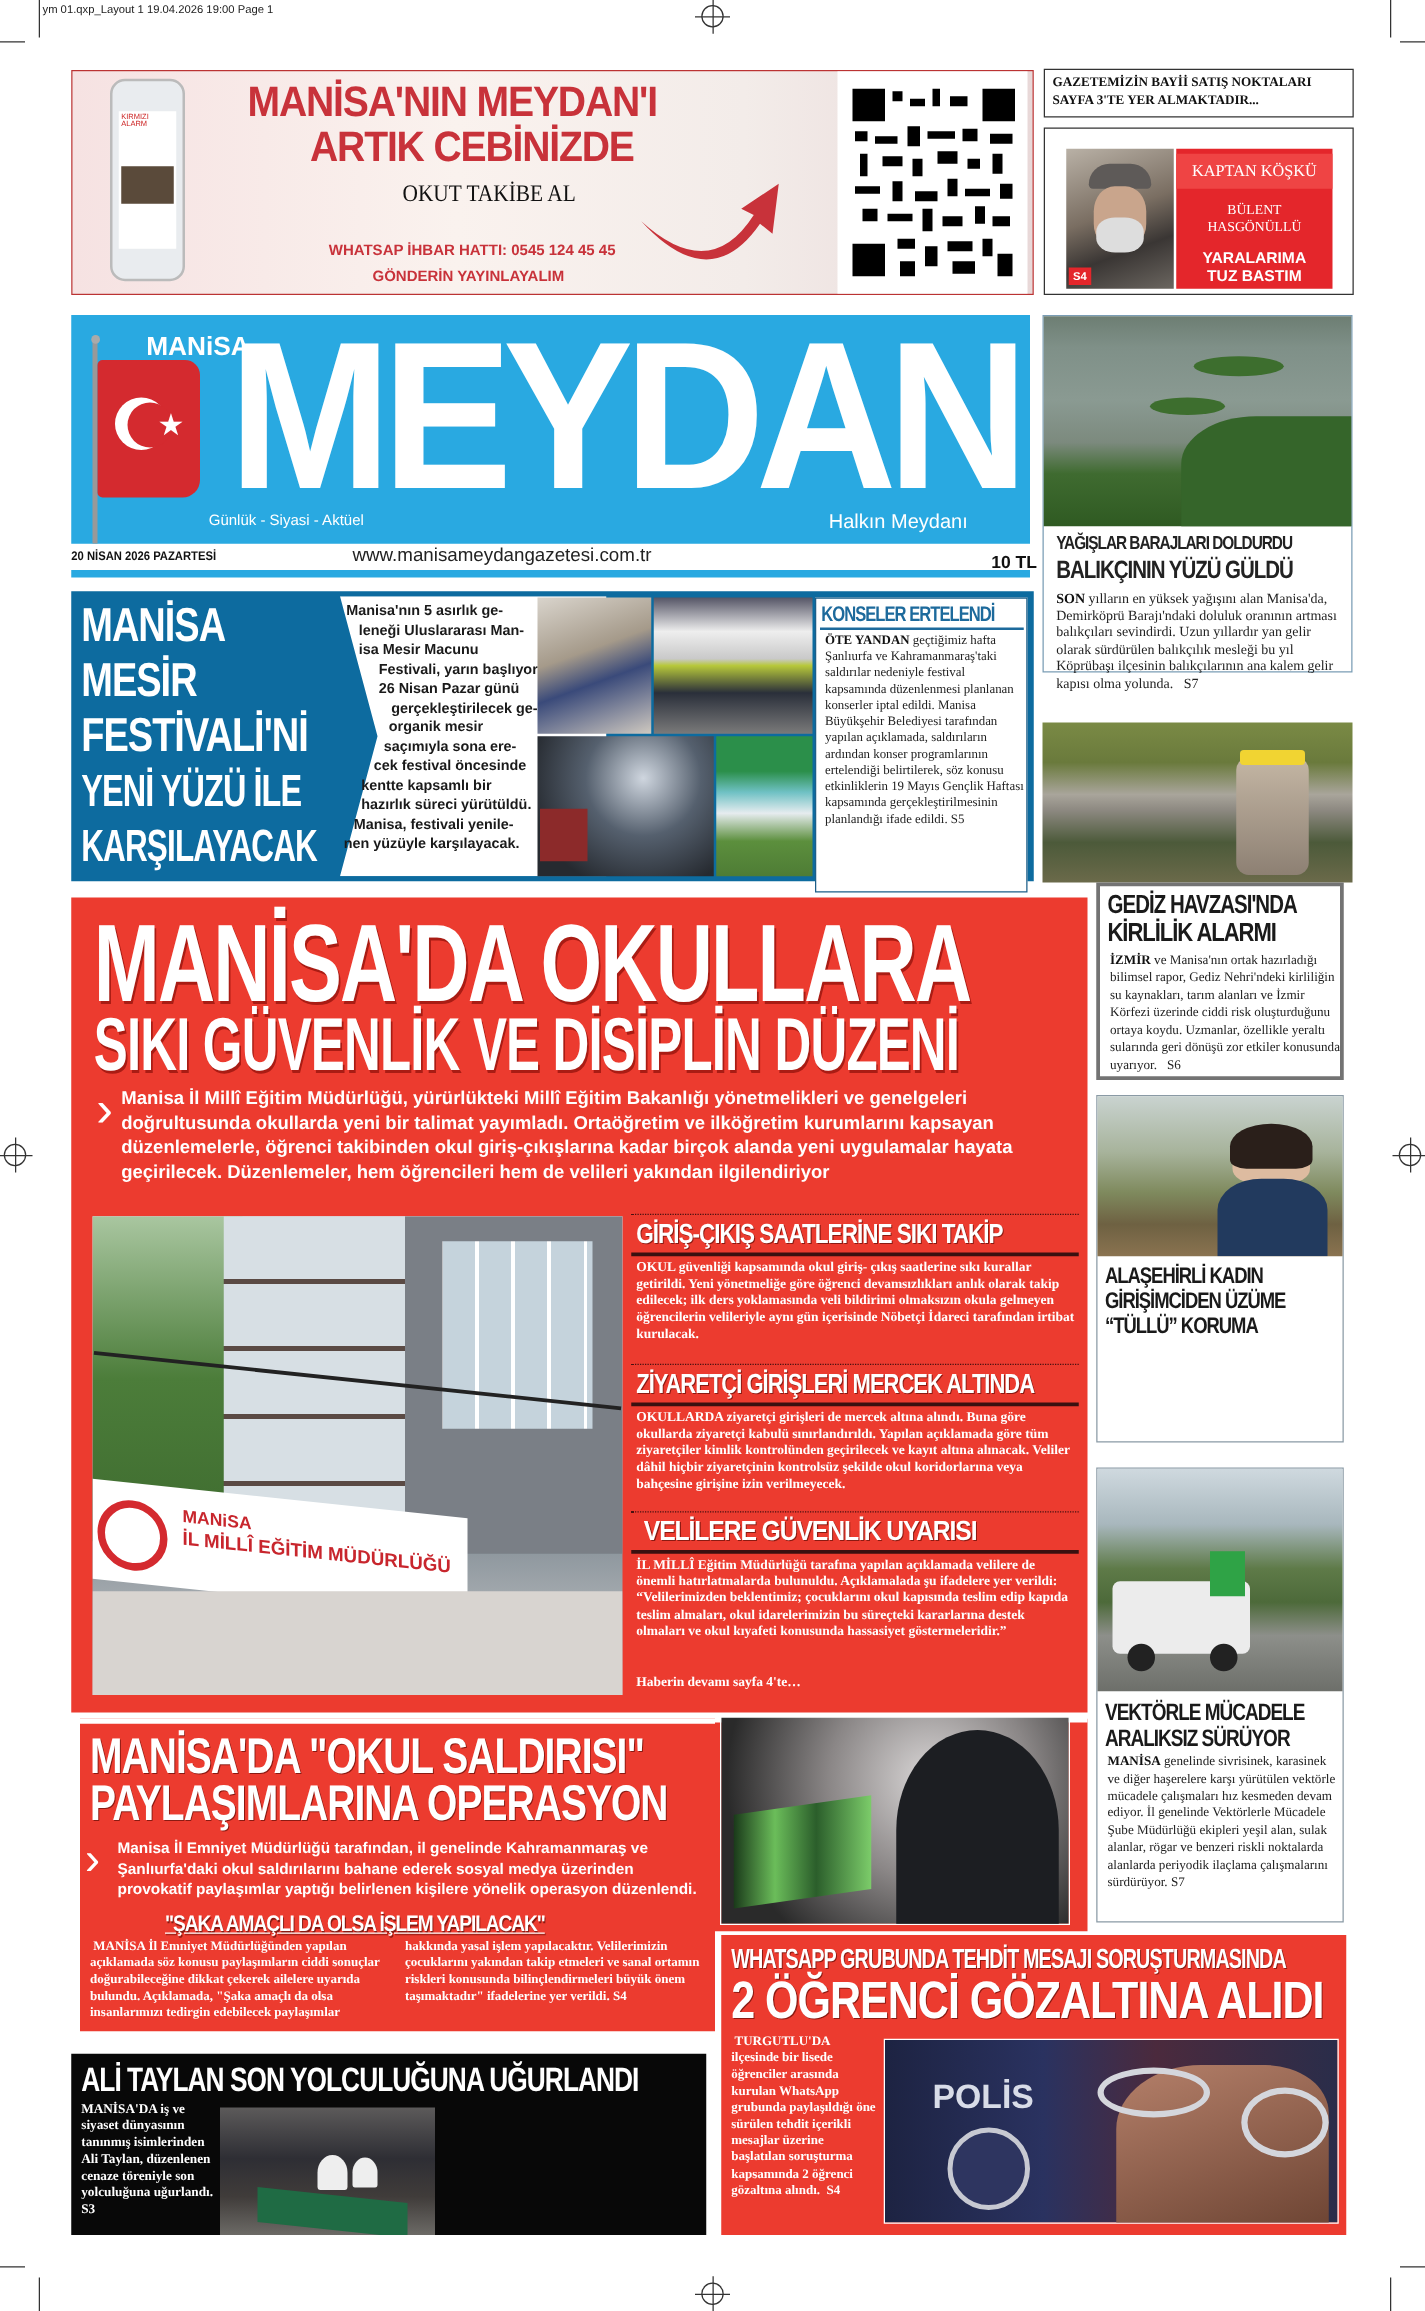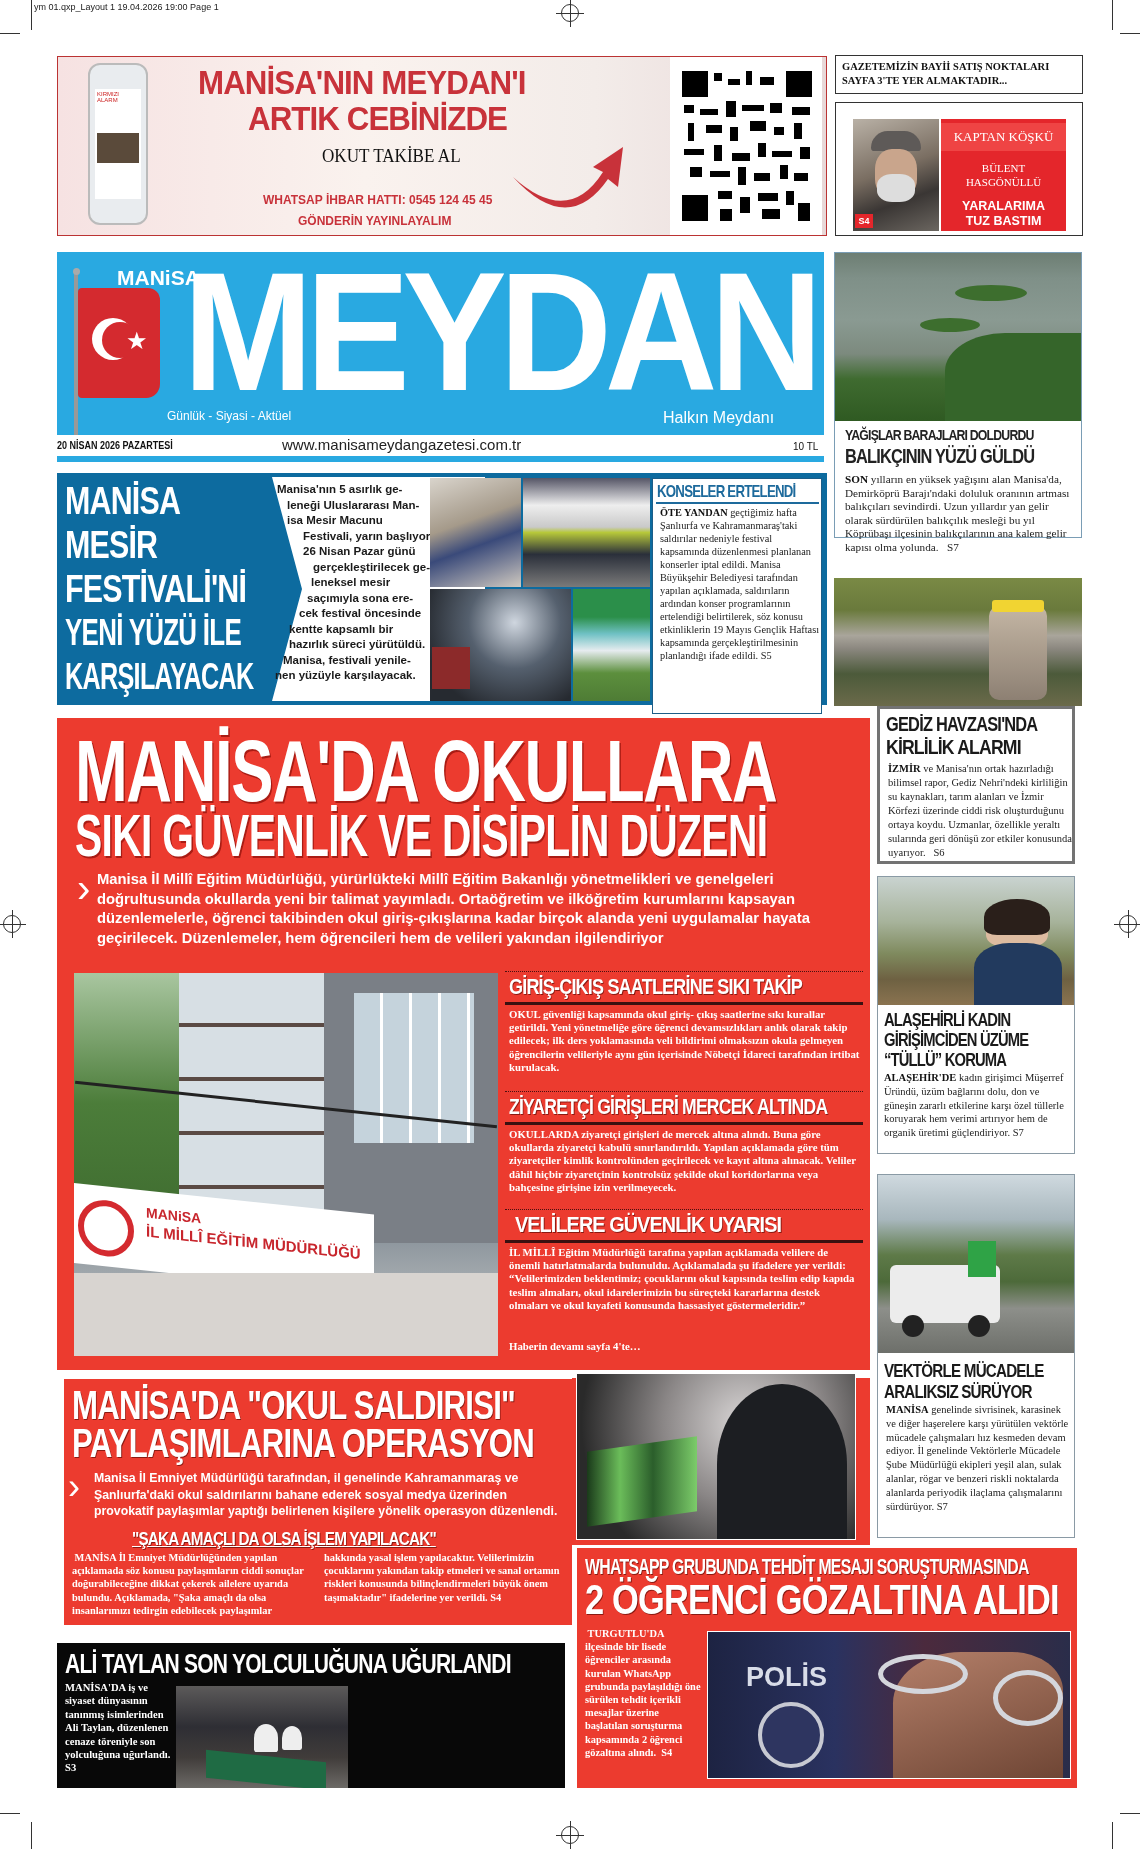--- a/index.html
+++ b/index.html
@@ -122,21 +122,21 @@
     <div class="abs" style="left:24px;top:34px;width:36px;height:36px;border-radius:50%;background:#d42a2f"></div>
     <div class="abs" style="left:48px;top:41px;color:#fff;font-size:24px;line-height:24px">★</div>
   </div>
   <div class="abs sans" style="left:60px;top:14px;font-size:21px;font-weight:bold;color:#fff">MANiSA</div>
   <div class="abs cond" style="left:126px;top:-4px;font-size:168px;line-height:168px;color:#fff;letter-spacing:-8px;transform:scaleX(.93)">MEYDAN</div>
   <div class="abs sans" style="left:110px;top:157px;font-size:12px;color:#fff">Günlük - Siyasi - Aktüel</div>
   <div class="abs sans" style="left:606px;top:157px;font-size:16px;color:#fff">Halkın Meydanı</div>
 </div>
 <div class="abs sans" style="left:57px;top:440px;font-size:10px;font-weight:bold;transform:scaleX(.9);transform-origin:left">20 NİSAN 2026 PAZARTESİ</div>
 <div class="abs sans" style="left:282px;top:436px;font-size:15px;color:#222">www.manisameydangazetesi.com.tr</div>
-<div class="abs sans" style="left:793px;top:441px;font-size:10px;font-weight:normal">10 TL</div>
+<div class="abs sans" style="left:793px;top:441px;font-size:14px;font-weight:bold">10 TL</div>
 <div class="abs" style="left:57px;top:456px;width:767px;height:6px;background:#29a9e1"></div>
 
 <div class="abs" style="left:834px;top:252px;width:248px;height:286px;border:1px solid #7a9db5">
   <div class="abs photo" style="left:0;top:0;width:246px;height:168px;background:linear-gradient(180deg,#6d7e73 0%,#7f9088 15%,#8a9a92 40%,#7c8a7e 60%,#3f6b30 75%,#2f5a22)">
     <div class="abs" style="left:120px;top:32px;width:72px;height:16px;border-radius:50%;background:#3d6e2e"></div>
     <div class="abs" style="left:85px;top:65px;width:60px;height:14px;border-radius:50%;background:#3d6e2e"></div>
     <div class="abs" style="left:110px;top:80px;width:150px;height:95px;border-radius:40% 0 0 0;background:#35652a"></div>
   </div>
   <div class="abs cond" style="left:10px;top:173px;font-size:15px;color:#222;transform:scaleX(.82)">YAĞIŞLAR BARAJLARI DOLDURDU</div>
   <div class="abs cond" style="left:10px;top:192px;font-size:20px;color:#222;transform:scaleX(.82)">BALIKÇININ YÜZÜ GÜLDÜ</div>
@@ -154,21 +154,21 @@
   <svg class="abs" style="left:215px;top:4px" width="215" height="224">
       <polygon points="0,0 213,0 213,224 0,224 30,112" fill="#fff"></polygon>
     </svg>
   <div class="abs sans" style="left:218px;top:9px;width:210px;font-size:11.5px;font-weight:bold;line-height:15.5px;color:#1a1a1a;text-align:right">
     <div style="text-align:left;padding-left:2px">Manisa'nın 5 asırlık ge-</div>
     <div style="text-align:left;padding-left:12px">leneği Uluslararası Man-</div>
     <div style="text-align:left;padding-left:12px">isa Mesir Macunu</div>
     <div style="text-align:left;padding-left:28px">Festivali, yarın başlıyor.</div>
     <div style="text-align:left;padding-left:28px">26 Nisan Pazar günü</div>
     <div style="text-align:left;padding-left:38px">gerçekleştirilecek ge-</div>
-    <div style="text-align:left;padding-left:36px">leneksel mesir</div>
+    <div style="text-align:left;padding-left:36px">organik mesir</div>
     <div style="text-align:left;padding-left:32px">saçımıyla sona ere-</div>
     <div style="text-align:left;padding-left:24px">cek festival öncesinde</div>
     <div style="text-align:left;padding-left:14px">kentte kapsamlı bir</div>
     <div style="text-align:left;padding-left:14px">hazırlık süreci yürütüldü.</div>
     <div style="text-align:left;padding-left:8px">Manisa, festivali yenile-</div>
     <div style="text-align:left;padding-left:0">nen yüzüyle karşılayacak.</div>
   </div>
 
   <div class="abs photo" style="left:373px;top:5px;width:91px;height:109px;background:linear-gradient(160deg,#d9d4cc,#a59a8a 40%,#3a4a7a 60%,#cfc9c0)"></div>
   <div class="abs photo" style="left:466px;top:5px;width:127px;height:109px;background:linear-gradient(180deg,#556 0%,#eee 25%,#c9c9c9 45%,#b7c83a 50%,#2a2f3a 70%,#7a7a7a)"></div>
@@ -232,21 +232,20 @@
 
 <div class="abs" style="left:877px;top:876px;width:198px;height:278px;border:1px solid #8a9aa5">
   <div class="abs photo" style="left:0;top:0;width:196px;height:128px;background:linear-gradient(180deg,#c9d3d0 0%,#a7b39b 35%,#7f8a5e 60%,#6e6142 80%,#8a7350)">
     <div class="abs" style="left:108px;top:30px;width:62px;height:40px;border-radius:45% 45% 30% 30%;background:#ddbba0"></div>
     <div class="abs" style="left:106px;top:22px;width:66px;height:36px;border-radius:50% 50% 20% 20%;background:#2a1f1a"></div>
     <div class="abs" style="left:96px;top:66px;width:88px;height:62px;border-radius:40% 40% 0 0;background:#223a5e"></div>
   </div>
   <div class="abs cond" style="left:6px;top:133px;font-size:18px;color:#1a1a1a;transform:scaleX(.82)">ALAŞEHİRLİ KADIN</div>
   <div class="abs cond" style="left:6px;top:153px;font-size:18px;color:#1a1a1a;transform:scaleX(.82)">GİRİŞİMCİDEN ÜZÜME</div>
   <div class="abs cond" style="left:6px;top:173px;font-size:18px;color:#1a1a1a;transform:scaleX(.82)">“TÜLLÜ” KORUMA</div>
-  <div class="abs body-serif" style="left:6px;top:194px;width:188px;font-size:10.5px;line-height:13.8px"><b>ALAŞEHİR'DE</b><span> kadın girişimci Müşerref Üründü, üzüm bağlarını dolu, don ve güneşin zararlı etkilerine karşı özel tüllerle koruyarak hem verimi artırıyor hem de organik üretimi güçlendiriyor.</span> <span>S7</span></div>
 </div>
 
 <div class="abs" style="left:877px;top:1174px;width:198px;height:364px;border:1px solid #8a9aa5">
   <div class="abs photo" style="left:0;top:0;width:196px;height:178px;background:linear-gradient(180deg,#cfd9df 0%,#a8b7bd 25%,#5e7a48 45%,#4d6a3a 60%,#8d8f8a 75%,#6d6f6a)">
     <div class="abs" style="left:12px;top:90px;width:110px;height:58px;border-radius:6px;background:#ececec"></div>
     <div class="abs" style="left:24px;top:140px;width:22px;height:22px;border-radius:50%;background:#222"></div>
     <div class="abs" style="left:90px;top:140px;width:22px;height:22px;border-radius:50%;background:#222"></div>
     <div class="abs" style="left:90px;top:66px;width:28px;height:36px;background:#2fa346"></div>
   </div>
   <div class="abs cond" style="left:6px;top:185px;font-size:19px;color:#1a1a1a;transform:scaleX(.8)">VEKTÖRLE MÜCADELE</div>

